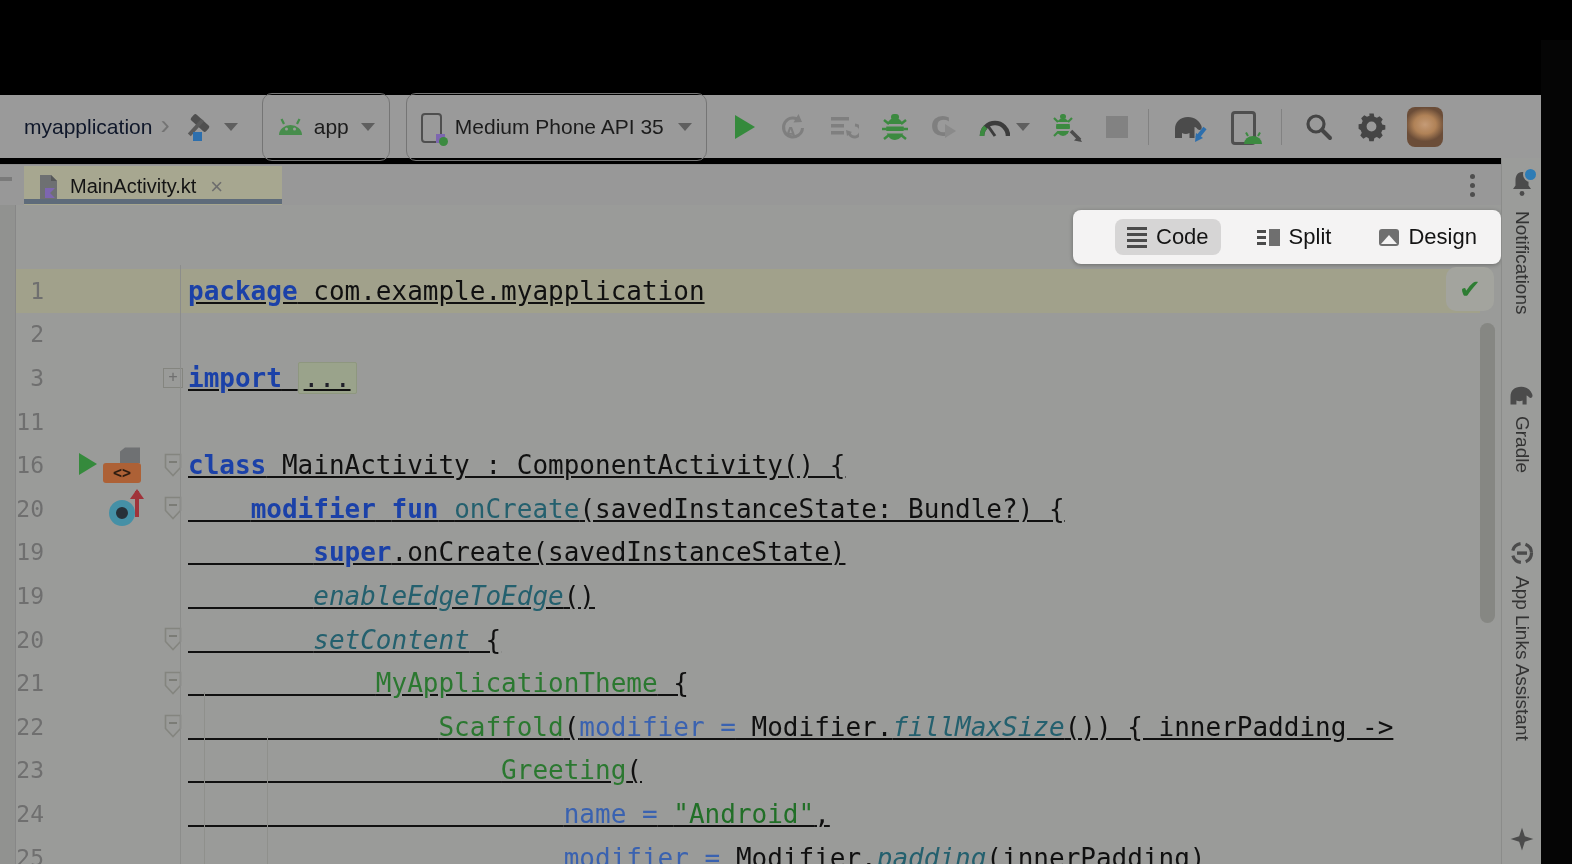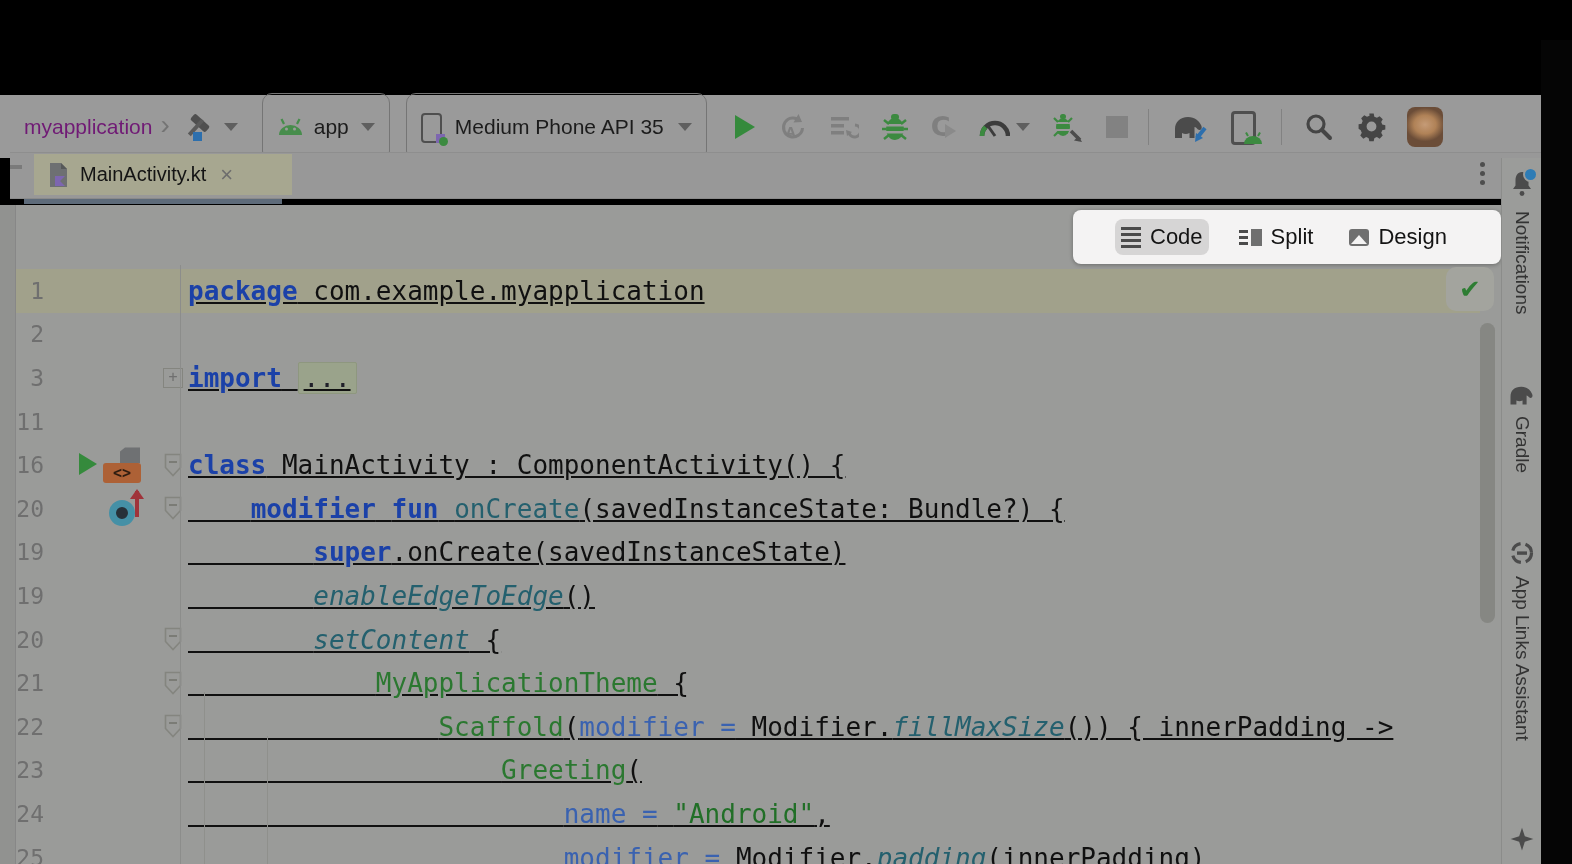--- a/index.html
+++ b/index.html
@@ -6,49 +6,49 @@
   .stage{position:relative;width:1572px;height:864px;overflow:hidden;background:#000;
          font-family:"Liberation Sans","DejaVu Sans",sans-serif;}
   
   .top-black{position:absolute;left:0;top:0;width:1572px;height:40px;background:#000;}
   .right-black{position:absolute;left:1541px;top:40px;width:31px;height:824px;background:#050505;}
   .titlebar{position:absolute;left:0;top:40px;width:1541px;height:55px;background:#9a9a9a;border-top-right-radius:10px;}
   .title{position:absolute;left:25px;top:14px;font-size:21px;font-weight:bold;color:#383838;letter-spacing:-0.2px;}
   
   .toolbar{position:absolute;left:0;top:95px;width:1541px;height:63px;background:#9a9a9a;}
   .tb-flex{position:absolute;left:18px;top:0;height:63px;display:flex;align-items:center;}
-  .crumb{font-size:21px;color:#701a75;margin-left:6px;}
+  .crumb{font-size:21px;color:#0f172a;margin-left:6px;}
   .chev{font-size:28px;color:#747474;margin-left:8px;line-height:0;transform:translateY(-2px);}
   .caret{width:0;height:0;border-left:7px solid transparent;border-right:7px solid transparent;border-top:8px solid #5f5f5f;margin-left:8px;}
   .pill{display:flex;align-items:center;height:44px;border:1.5px solid #757575;border-radius:10px;padding:11px 14px;margin-left:24px;}
   .pill .lbl{font-size:21px;color:#1c1c1c;margin-left:10px;margin-right:10px;}
   .tbtn{margin-left:22px;display:flex;align-items:center;position:relative;}
   .play-tri{width:0;height:0;border-top:12px solid transparent;border-bottom:12px solid transparent;border-left:20px solid #358a3c;}
   .stop-sq{width:22px;height:22px;background:#828282;}
   .vsep{width:1px;height:36px;background:#828282;margin-left:20px;}
   .avatar{width:36px;height:40px;border-radius:8px;margin-left:20px;
     background:radial-gradient(ellipse 55% 42% at 50% 44%, #c59b77 0%, #b08257 55%, #6b4d38 100%);}
   .cletter{font-size:27px;font-weight:bold;color:#7f7f7f;font-family:"DejaVu Sans",sans-serif;}
   .ctri{width:0;height:0;border-top:7px solid transparent;border-bottom:7px solid transparent;border-left:11px solid #8a8a8a;margin-left:-6px;margin-top:8px;}
   
-  .tabbar{position:absolute;left:0;top:152px;width:1541px;height:47px;background:#989898;border-top:1px solid #8e8e8e;border-bottom:1px solid #8a8a8a;box-sizing:border-box;margin-left:10px;}
+  .tabbar{position:absolute;left:0;top:164px;width:1541px;height:47px;background:#989898;border-top:1px solid #8e8e8e;border-bottom:1px solid #8a8a8a;box-sizing:border-box;}
   .tab{position:absolute;left:24px;top:1px;width:258px;height:41px;background:#a7a790;display:flex;align-items:center;}
   .tab-underline{position:absolute;left:24px;top:41px;width:258px;height:5px;background:#5e6b7a;}
   .tab .tlabel{font-size:20px;color:#141414;margin-left:10px;}
   .tab .tclose{font-size:22px;color:#6d6d6d;margin-left:14px;}
   .tab-dash{position:absolute;left:0;top:12px;width:12px;height:4px;background:#7a7a7a;}
   .kebab{position:absolute;left:1470px;top:9px;display:flex;flex-direction:column;gap:4px;}
   .kebab i{width:5px;height:5px;border-radius:50%;background:#4e4e4e;}
   
   .left-strip{position:absolute;left:0;top:205px;width:16px;height:659px;background:#919290;border-right:1px solid #878787;box-sizing:border-box;}
   .editor{position:absolute;left:16px;top:205px;width:1485px;height:659px;background:#9a9b99;}
   
   .mode-panel{position:absolute;left:1057px;top:5px;width:428px;height:54px;background:#f4f3f3;border-radius:8px;
       box-shadow:0 1px 4px rgba(0,0,0,.3);display:flex;align-items:center;padding-left:42px;box-sizing:border-box;gap:24px;}
-  .mode-btn{display:flex;align-items:center;gap:9px;padding:5px 6px;border-radius:8px;text-align:center;}
+  .mode-btn{display:flex;align-items:center;gap:9px;padding:5px 12px;border-radius:8px;text-align:center;}
   .mode-btn.selected{background:#d6d5d5;}
   .mode-btn .mlabel{font-size:22px;color:#141414;}
   .ic-ham{display:flex;flex-direction:column;gap:3px;}
   .ic-ham i{width:20px;height:3px;background:#4b4b4b;}
   .ic-split{display:flex;gap:3px;align-items:center;}
   .ic-split .bars{display:flex;flex-direction:column;gap:3px;}
   .ic-split .bars i{width:9px;height:3px;background:#4b4b4b;}
   .ic-split .solid{width:11px;height:17px;background:#6f6f6f;}
   .ic-design{width:20px;height:17px;background:#6f6f6f;border-radius:3px;position:relative;overflow:hidden;}
   .ic-design:after{content:"";position:absolute;left:2px;bottom:2px;border-left:8px solid transparent;border-right:8px solid transparent;border-bottom:9px solid #f4f3f3;}

